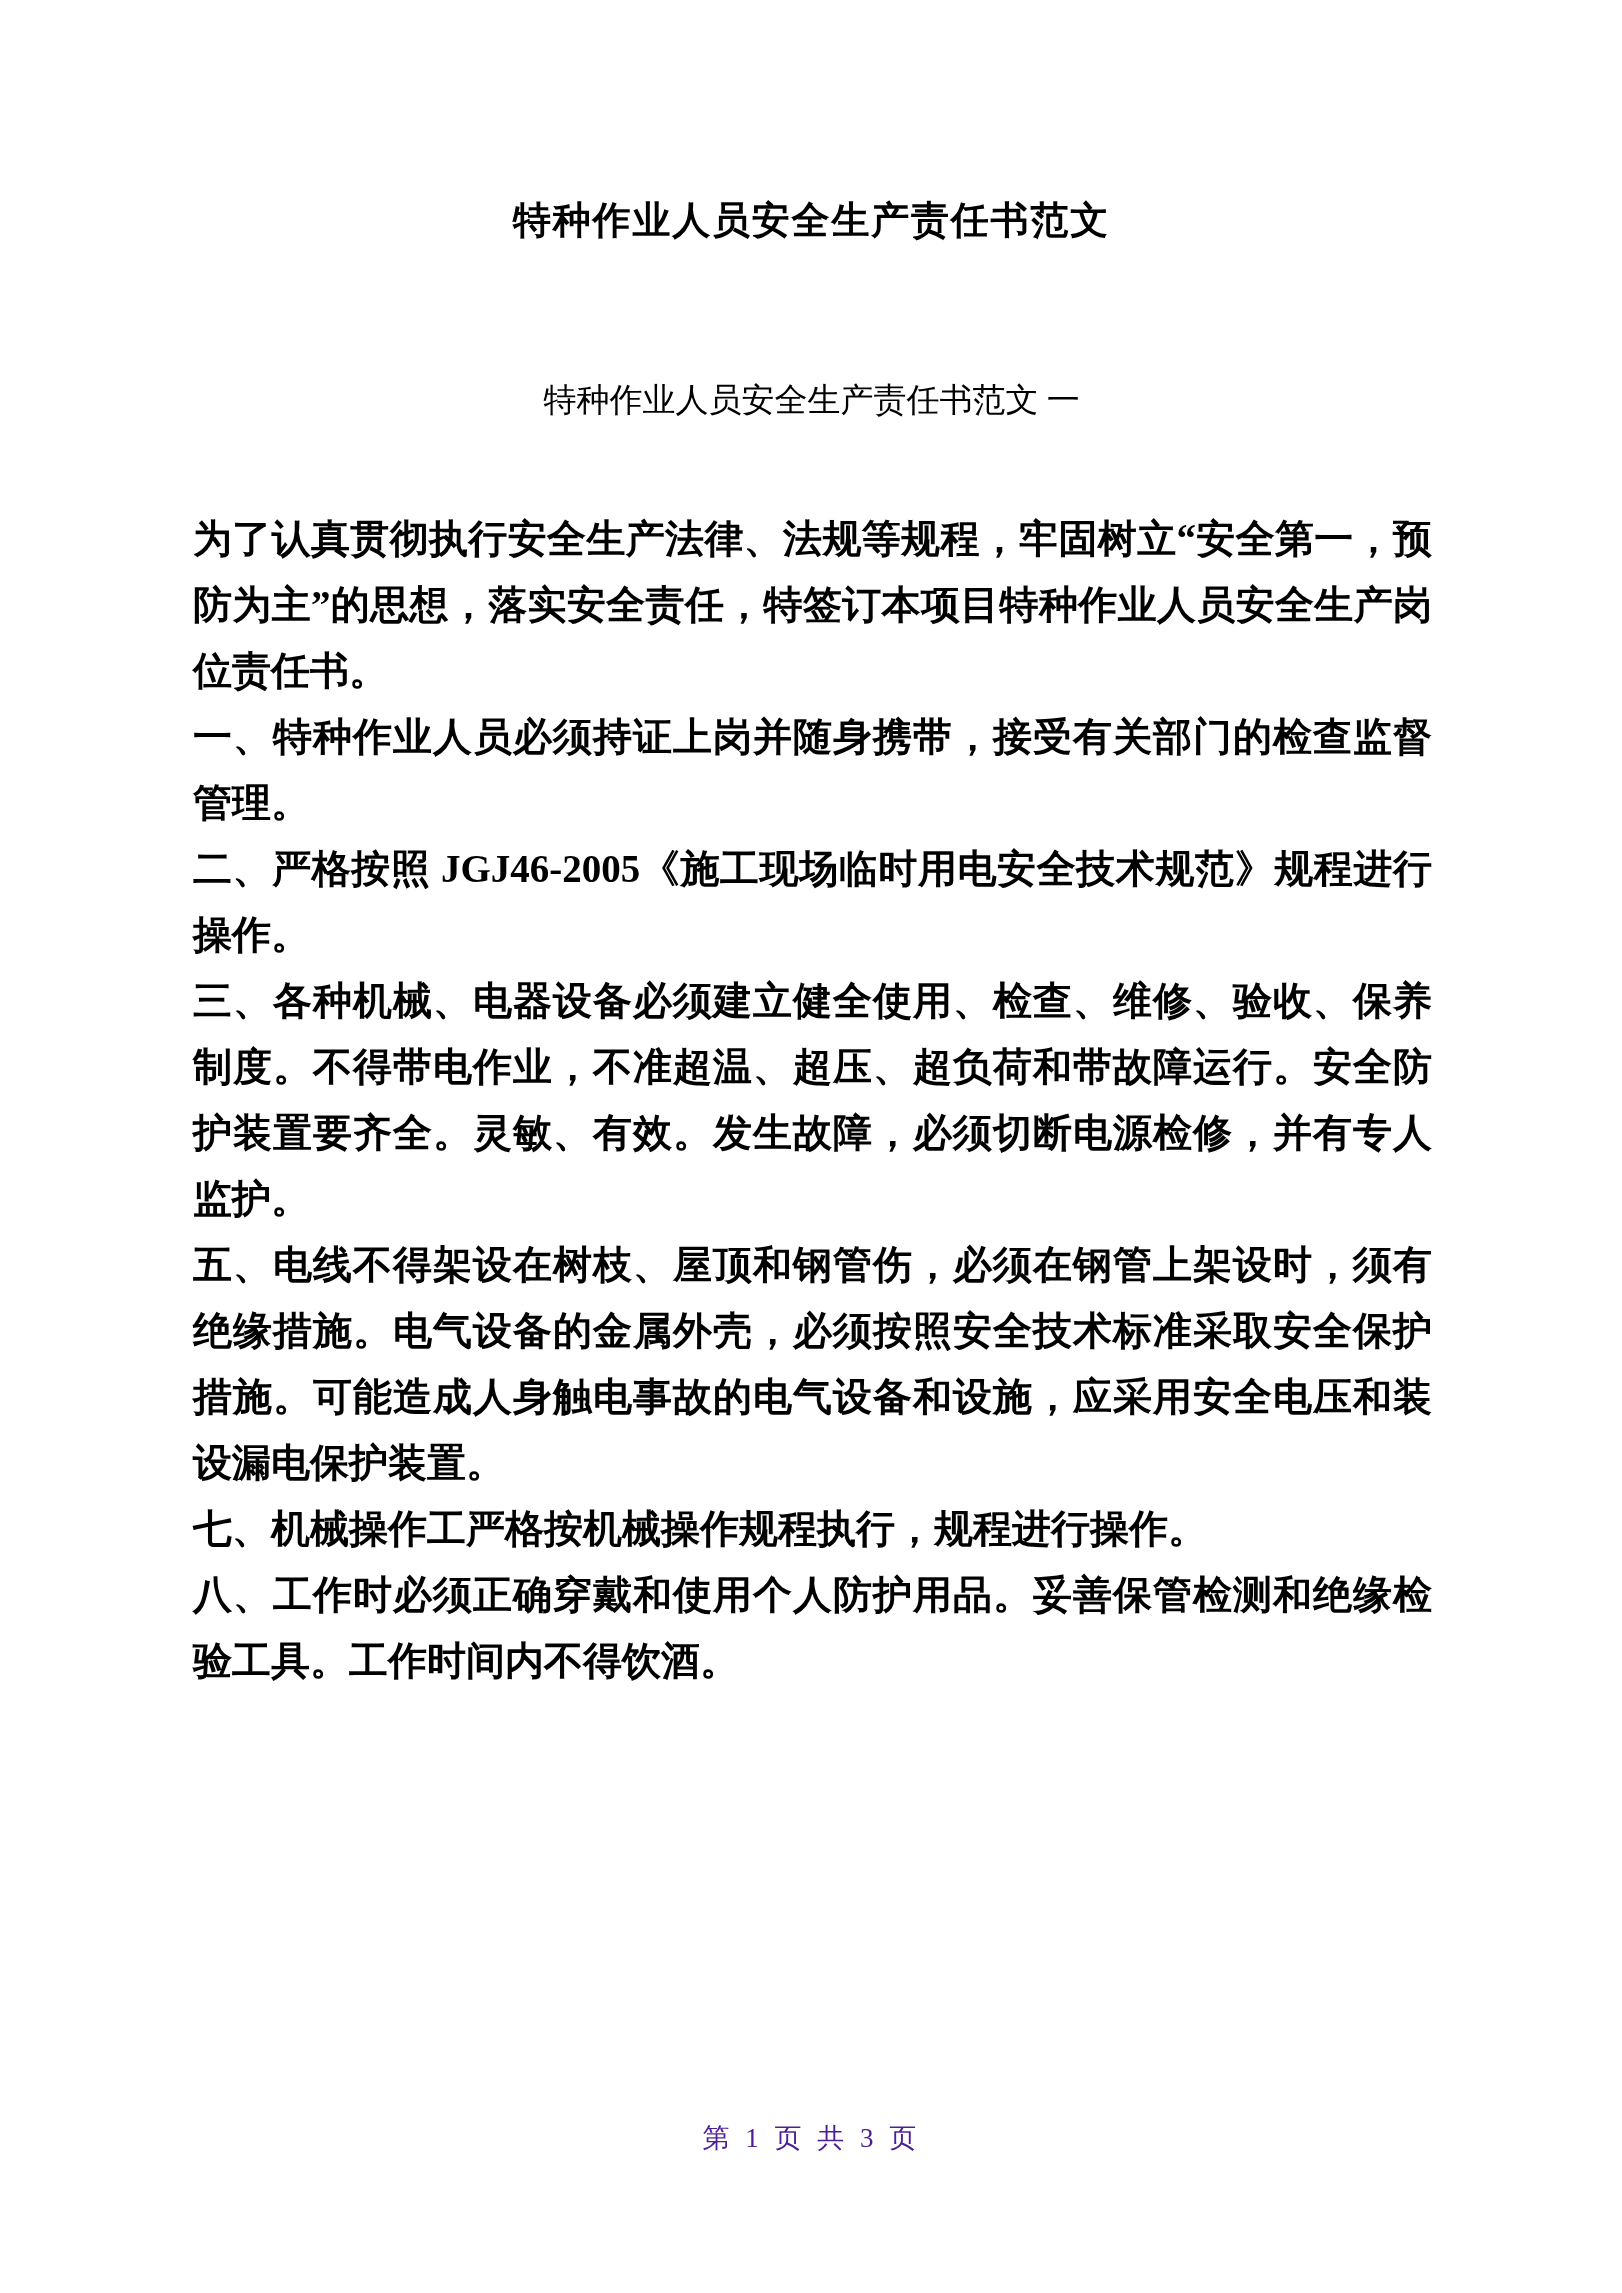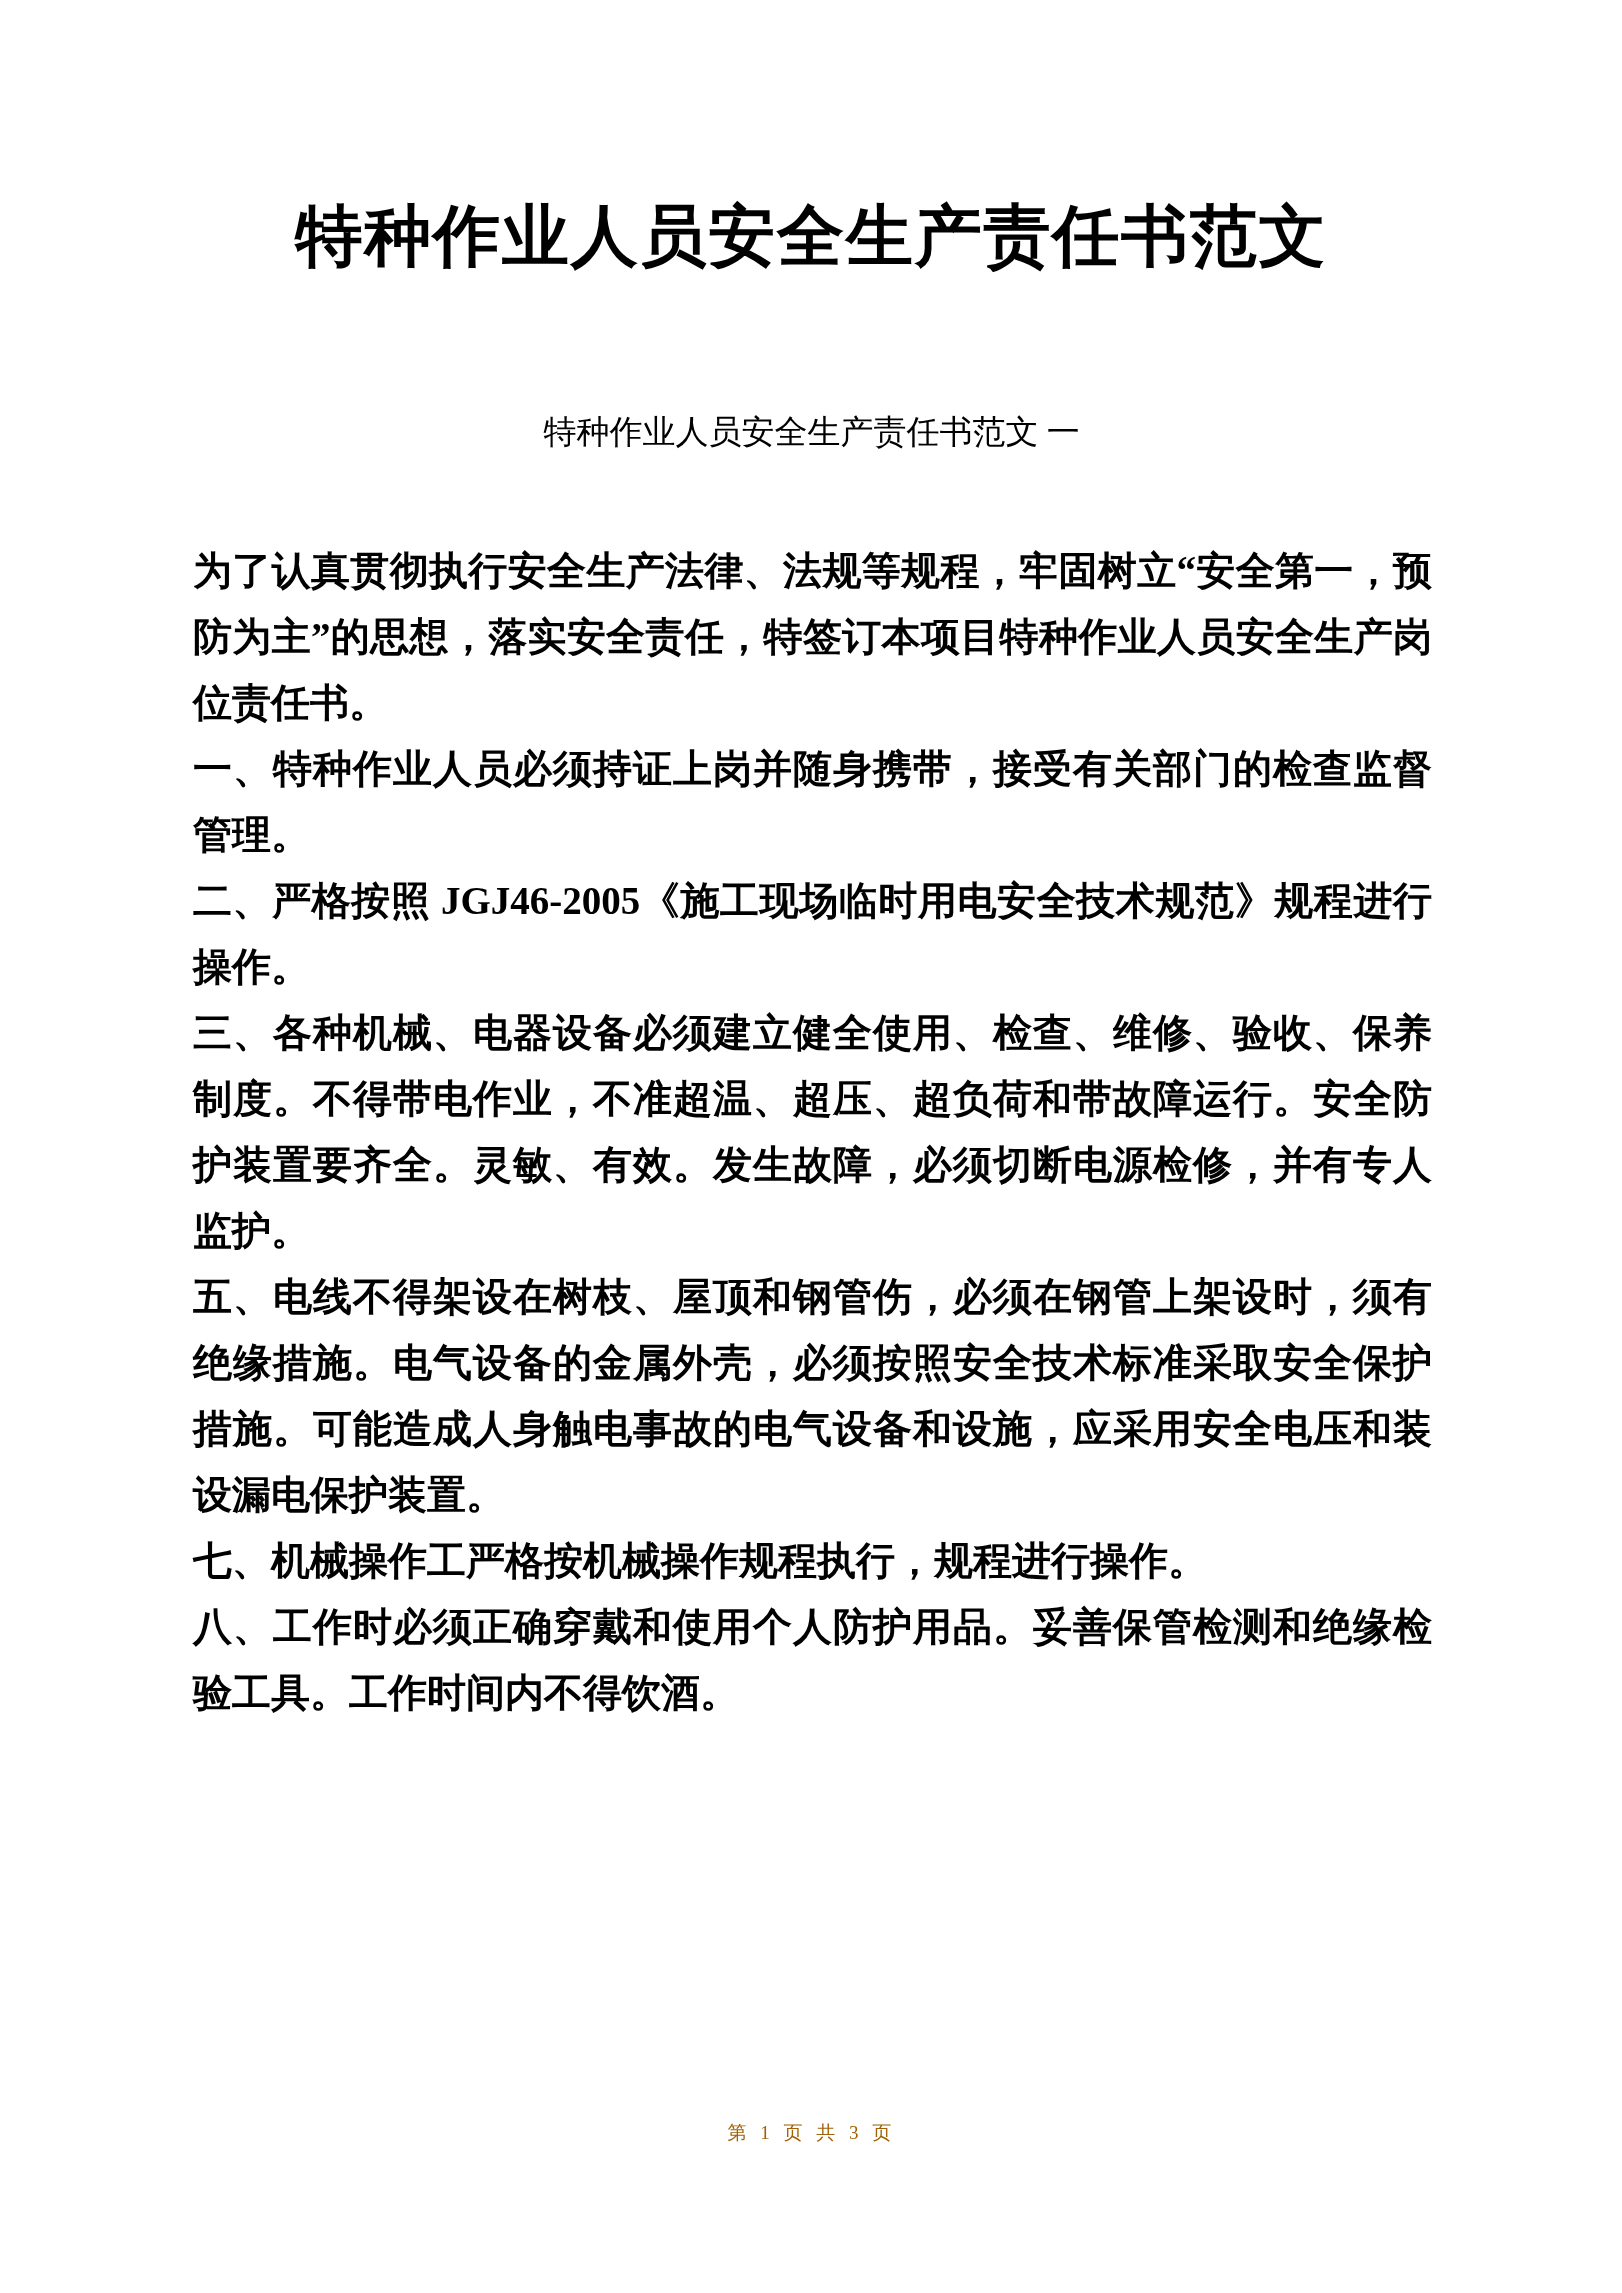--- a/index.html
+++ b/index.html
@@ -12,21 +12,21 @@
     width: 1623px;
     height: 2294px;
     background: #ffffff;
     color: #000000;
     font-family: "Liberation Serif", "DejaVu Serif", serif;
     overflow: hidden;
   }
   .doc-title {
     margin: 0;
     padding-top: 200px;
-    font-size: 67px;
+    font-size: 38px;
     font-weight: bold;
     text-align: center;
     line-height: 1.1;
     letter-spacing: 1.8px;
   }
   .doc-subtitle {
     margin: 125px 193px 73px 193px;
     font-size: 33px;
     line-height: 66px;
     font-weight: normal;
@@ -43,23 +43,23 @@
     margin: 0;
     padding: 0;
     font-weight: bold;
   }
   .page-footer {
     position: absolute;
     left: 0;
     right: 0;
     top: 2120px;
     text-align: center;
-    font-size: 19px;
+    font-size: 27px;
     letter-spacing: 4.5px;
-    color: #a16207;
+    color: #4c1d95;
   }
 </style>
 </head>
 <body>
 
 <div class="page">
 
   <h1 class="doc-title">特种作业人员安全生产责任书范文</h1>
 
   <p class="doc-subtitle">特种作业人员安全生产责任书范文 一</p>

